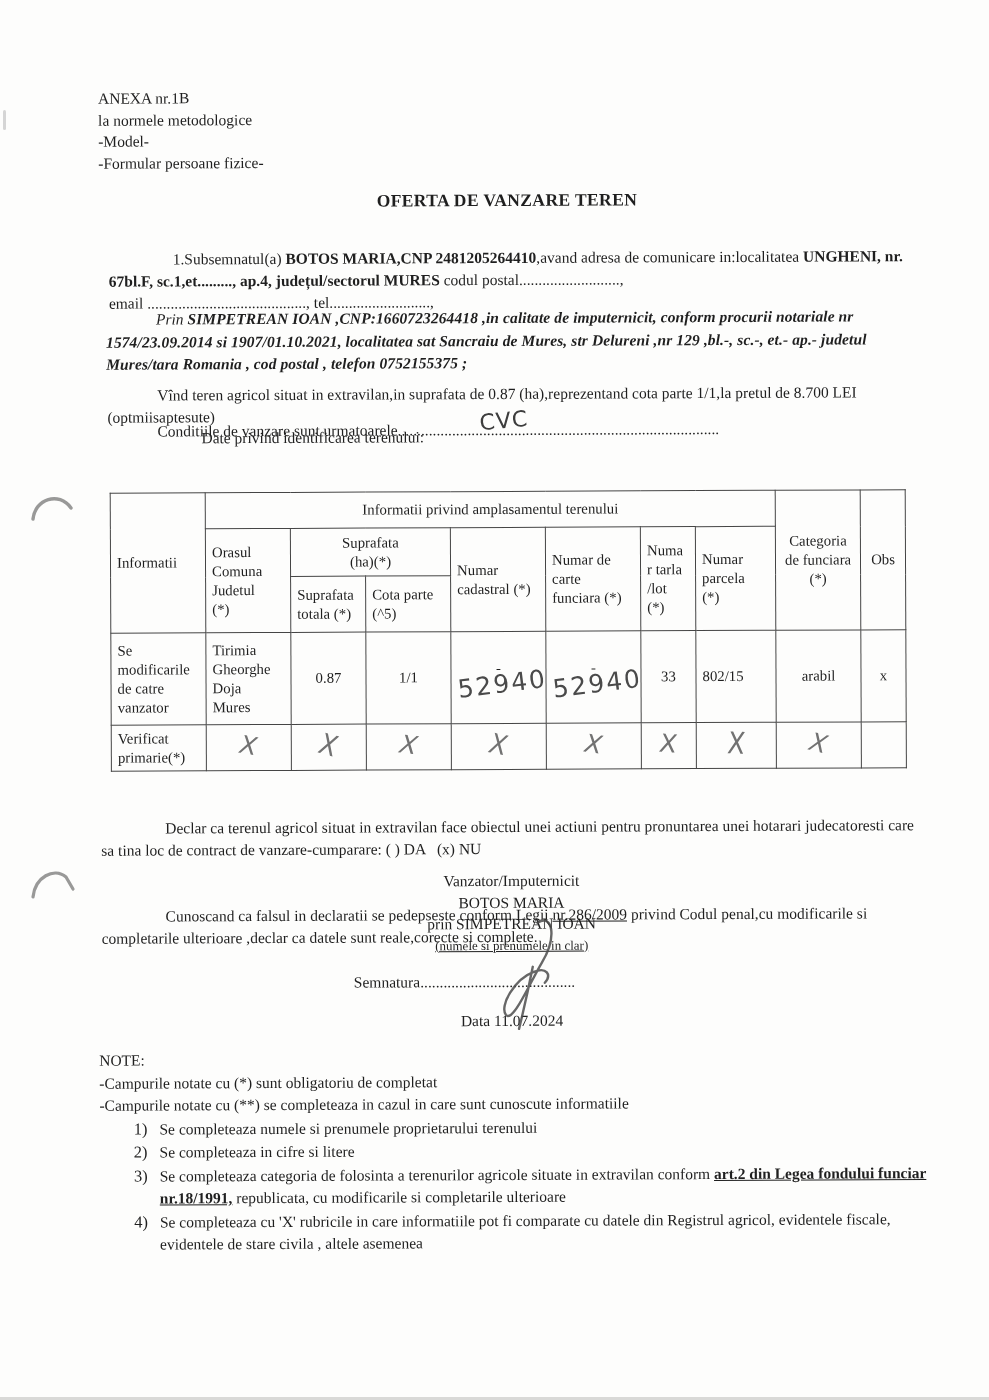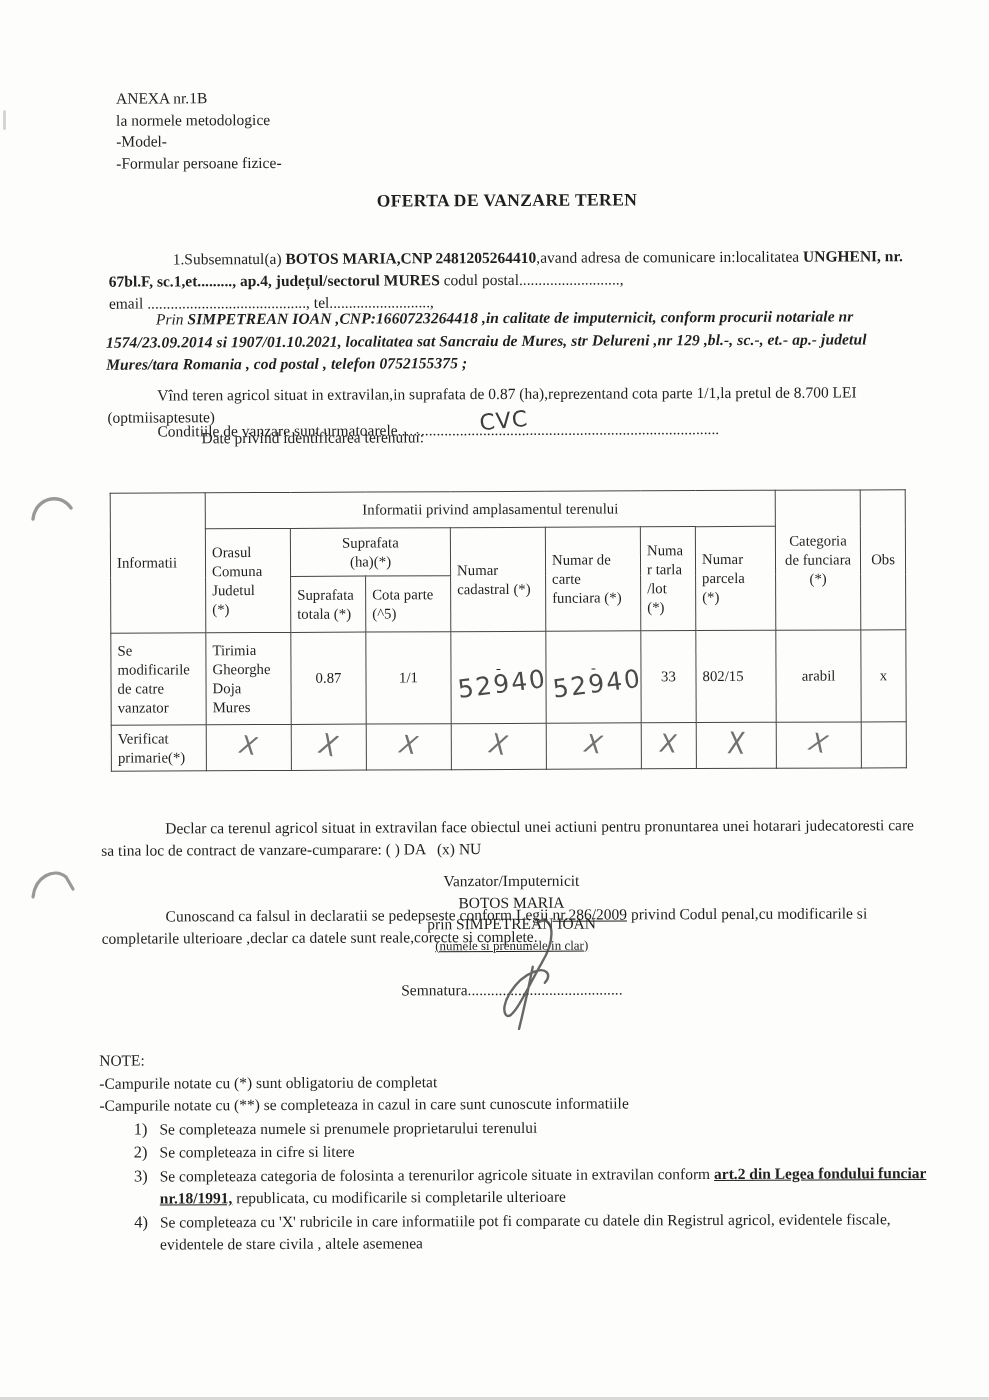--- a/index.html
+++ b/index.html
@@ -7,21 +7,21 @@
     position:relative;
     width:989px;height:1400px;
     background:#fdfdfc;
     font-family:"Liberation Serif", serif;
     color:#1f1f1f;
     overflow:hidden;
   }
   .tilt{position:absolute;inset:0;transform:rotate(-0.25deg);transform-origin:50% 40%;}
 
   
-  .hdr{position:absolute;left:118px;top:86px;font-size:15.5px;line-height:21.5px;}
+  .hdr{position:absolute;left:100px;top:86px;font-size:15.5px;line-height:21.5px;}
   .title{position:absolute;left:0;top:190px;width:100%;text-align:center;
          font-weight:bold;font-size:17.5px;letter-spacing:.4px;padding-left:28px;box-sizing:border-box;}
 
   p{margin:0;}
   .body-text{font-size:15.5px;line-height:22px;white-space:pre-wrap;}
   .intro{position:absolute;left:110px;top:247px;width:802px;text-indent:64px;}
   .proxy{position:absolute;left:107px;top:307px;width:812px;text-indent:50px;
          font-style:italic;font-size:15.5px;line-height:22.5px;}
   .proxy b{letter-spacing:.1px;}
   .sale{position:absolute;left:108px;top:383px;width:806px;text-indent:50px;}
@@ -52,21 +52,21 @@
   .x8{transform:rotate(14deg) skewX(-10deg);}
 
   .declaration{position:absolute;left:100px;top:772px;width:818px;}
   .declaration .para{text-indent:64px;}
   .law{text-decoration:underline;}
 
   
   .sig{position:absolute;left:352px;top:870px;width:316px;text-align:center;
        font-size:15.5px;line-height:21.5px;}
   .sig .note-clar{font-size:13px;text-decoration:underline;}
-  .sig .sem-line{margin-top:23px;text-align:center;}
+  .sig .sem-line{margin-top:15px;text-align:left;}
   .sig .date-line{margin-top:17px;}
   .scribble{position:absolute;left:128px;top:47px;pointer-events:none;}
 
   
   .notes{position:absolute;left:97px;top:1048px;width:835px;font-size:15.5px;line-height:22.5px;}
   .note-item{display:flex;margin-top:1px;}
   .note-num{width:48px;text-align:right;padding-right:12px;flex:none;font-size:16.5px;}
   .note-text{flex:1;}
   .strong-law{font-weight:bold;text-decoration:underline;}
 
@@ -203,20 +203,21 @@
       <p class="para">Declar ca terenul agricol situat in extravilan face obiectul unei actiuni pentru pronuntarea unei hotarari judecatoresti care sa tina loc de contract de vanzare-cumparare: ( ) DA   (x) NU</p>
       <p class="para"><span>Cunoscand ca falsul in declaratii se pedepseste conform Legii </span><span class="law">nr.286/2009</span><span> privind Codul penal,cu modificarile si completarile ulterioare ,declar ca datele sunt reale,corecte si complete.</span></p>
     </div>
 
     <div class="sig">
       <div>Vanzator/Imputernicit</div>
       <div>BOTOS MARIA</div>
       <div>prin SIMPETREAN IOAN</div>
       <div class="note-clar">(numele si prenumele in clar)</div>
       <div class="sem-line">Semnatura........................................</div>
+      <div class="date-line">Data 11.07.2024</div>
       <div class="scribble">
         <svg width="90" height="120" viewBox="0 0 90 120">
           <path d="M56 6 C72 -4 75 22 60 46 C48 66 31 106 24 98 C17 89 33 62 52 55 C65 50 70 58 63 66
                    M51 50 C47 70 42 92 37 112" stroke="#4c4c4c" stroke-width="2.4" fill="none" stroke-linecap="round" opacity="0.85"></path>
         </svg>
       </div>
     </div>
 
     <div class="notes">
       <div>NOTE:</div>

